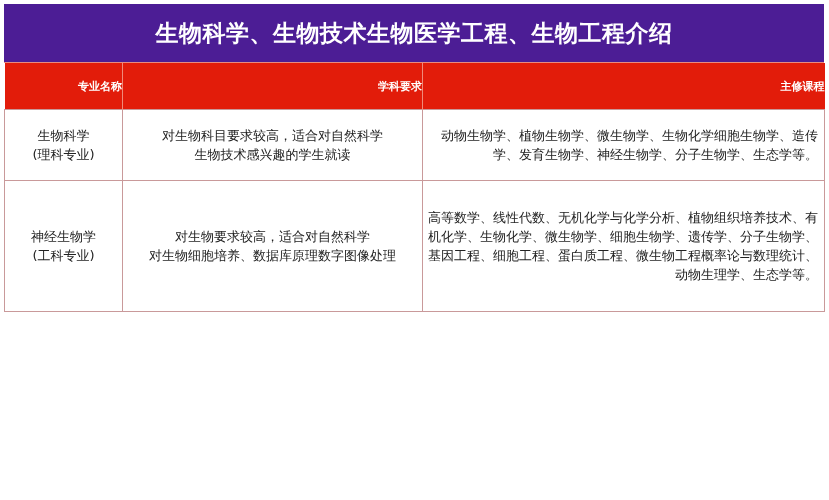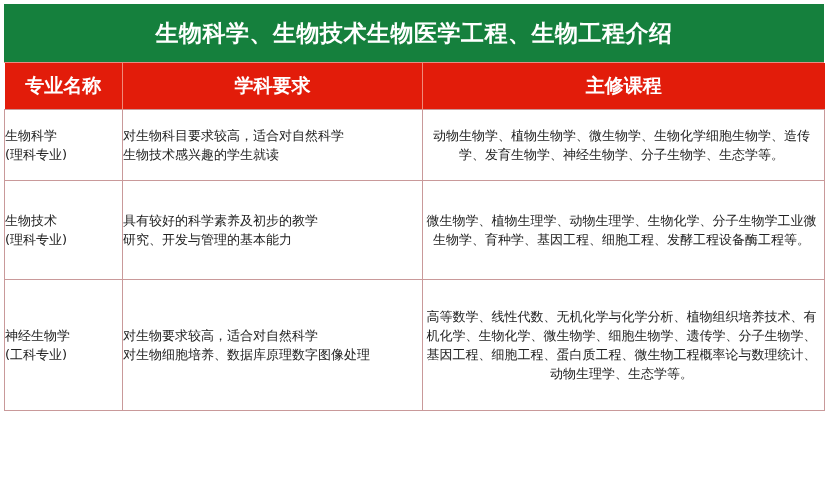--- a/index.html
+++ b/index.html
@@ -15,21 +15,21 @@
       font-family: "DejaVu Sans", "Liberation Sans", sans-serif;
     }
     .table-wrap {
       position: absolute;
       left: 4px;
       top: 4px;
       width: 820px;
     }
     .title-bar {
       height: 58px;
-      background: #15803d;
+      background: #4c1d95;
       color: #ffffff;
       font-weight: bold;
       font-size: 23px;
       display: flex;
       align-items: center;
       justify-content: center;
       letter-spacing: 0.5px;
       border-bottom: 1px solid #e88a80;
     }
     table {
@@ -37,41 +37,41 @@
       width: 820px;
       table-layout: fixed;
     }
     col.c1 { width: 118px; }
     col.c2 { width: 300px; }
     col.c3 { width: 402px; }
     thead th {
       background: #e21c0a;
       color: #ffffff;
       font-weight: bold;
-      font-size: 19px;
+      font-size: 11px;
       height: 46px;
       padding: 0;
       border-left: 1px solid #f08a7a;
-      text-align: center;
+      text-align: right;
     }
     thead th:first-child { border-left: none; }
     tbody td {
       border: 1px solid #c9999a;
       font-size: 13px;
       color: #222222;
       line-height: 19px;
       vertical-align: middle;
       padding: 0;
     }
     tbody td.name,
     tbody td.req {
-      text-align: left;
+      text-align: center;
     }
     tbody td.course {
-      text-align: center;
+      text-align: right;
       padding: 0 6px 0 2px;
     }
     tbody tr.r1 td { height: 70px; }
     tbody tr.r2 td { height: 98px; }
     tbody tr.r3 td { height: 99px; }
     tbody tr.r4 td { height: 130px; }
     .line { display: block; }
     .course-text { display: block; word-break: break-all; }
   </style>
 </head>
@@ -99,33 +99,20 @@
           <span class="line">(理科专业)</span>
         </td>
         <td class="req">
           <span class="line">对生物科目要求较高，适合对自然科学</span>
           <span class="line">生物技术感兴趣的学生就读</span>
         </td>
         <td class="course">
           <span class="course-text">动物生物学、植物生物学、微生物学、生物化学细胞生物学、造传学、发育生物学、神经生物学、分子生物学、生态学等。</span>
         </td>
       </tr>
-      <tr class="r2">
-        <td class="name">
-          <span class="line">生物技术</span>
-          <span class="line">(理科专业)</span>
-        </td>
-        <td class="req">
-          <span class="line">具有较好的科学素养及初步的教学</span>
-          <span class="line">研究、开发与管理的基本能力</span>
-        </td>
-        <td class="course">
-          <span class="course-text">微生物学、植物生理学、动物生理学、生物化学、分子生物学工业微生物学、育种学、基因工程、细胞工程、发酵工程设备酶工程等。</span>
-        </td>
-      </tr>
       <tr class="r4">
         <td class="name">
           <span class="line">神经生物学</span>
           <span class="line">(工科专业)</span>
         </td>
         <td class="req">
           <span class="line">对生物要求较高，适合对自然科学</span>
           <span class="line">对生物细胞培养、数据库原理数字图像处理</span>
         </td>
         <td class="course">

